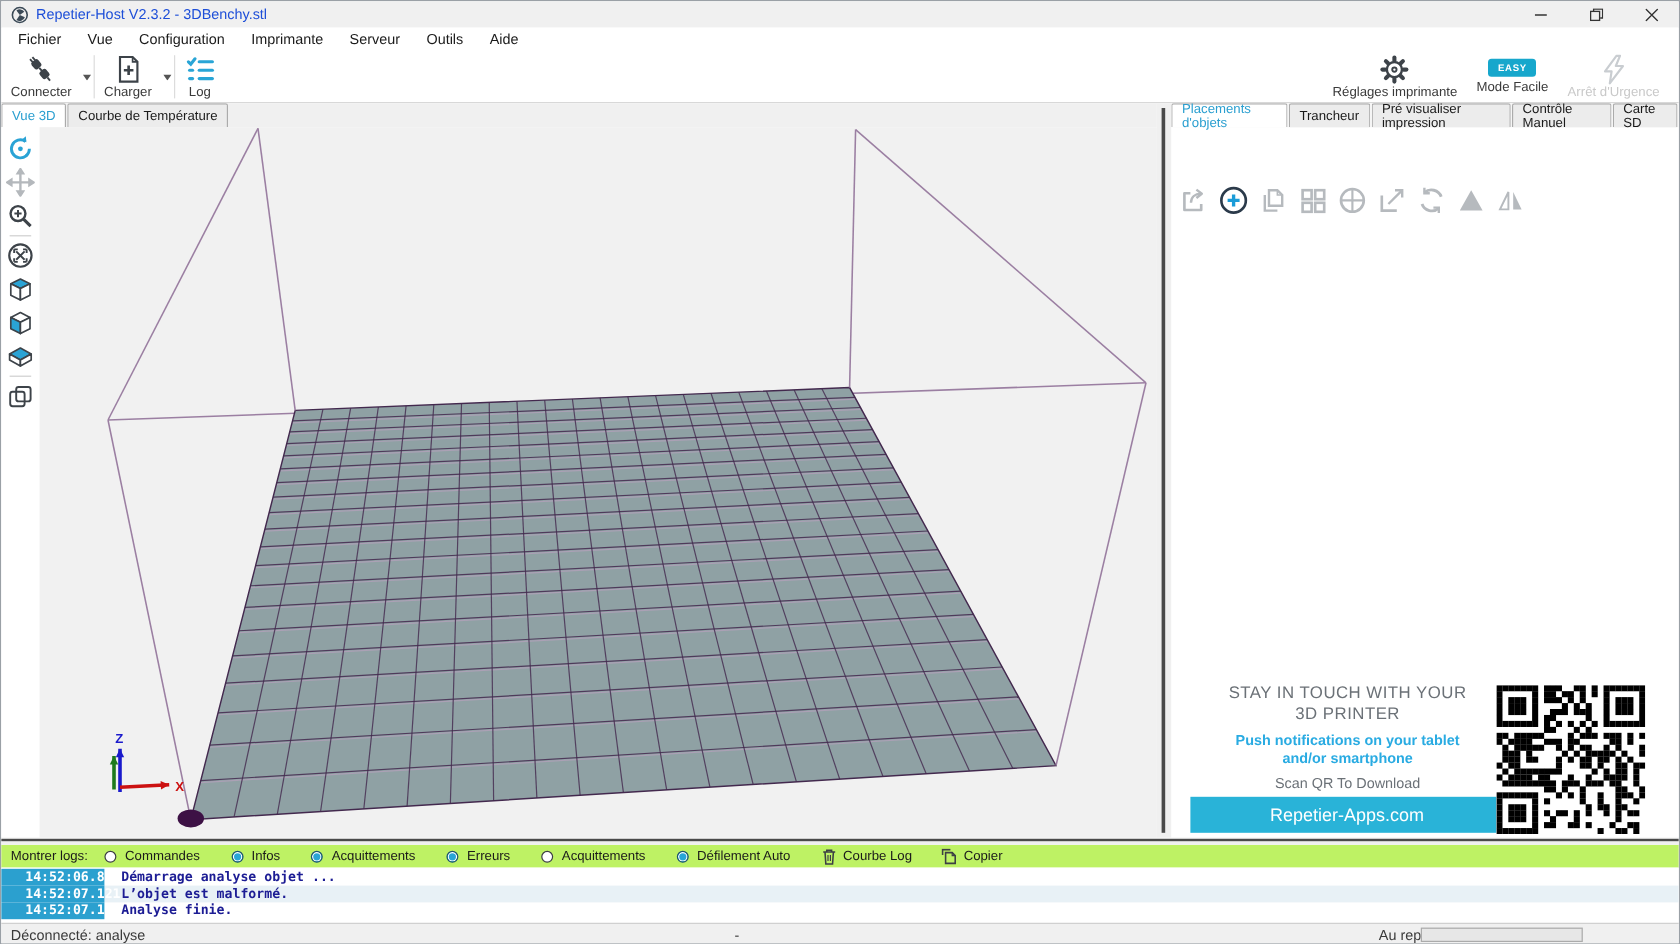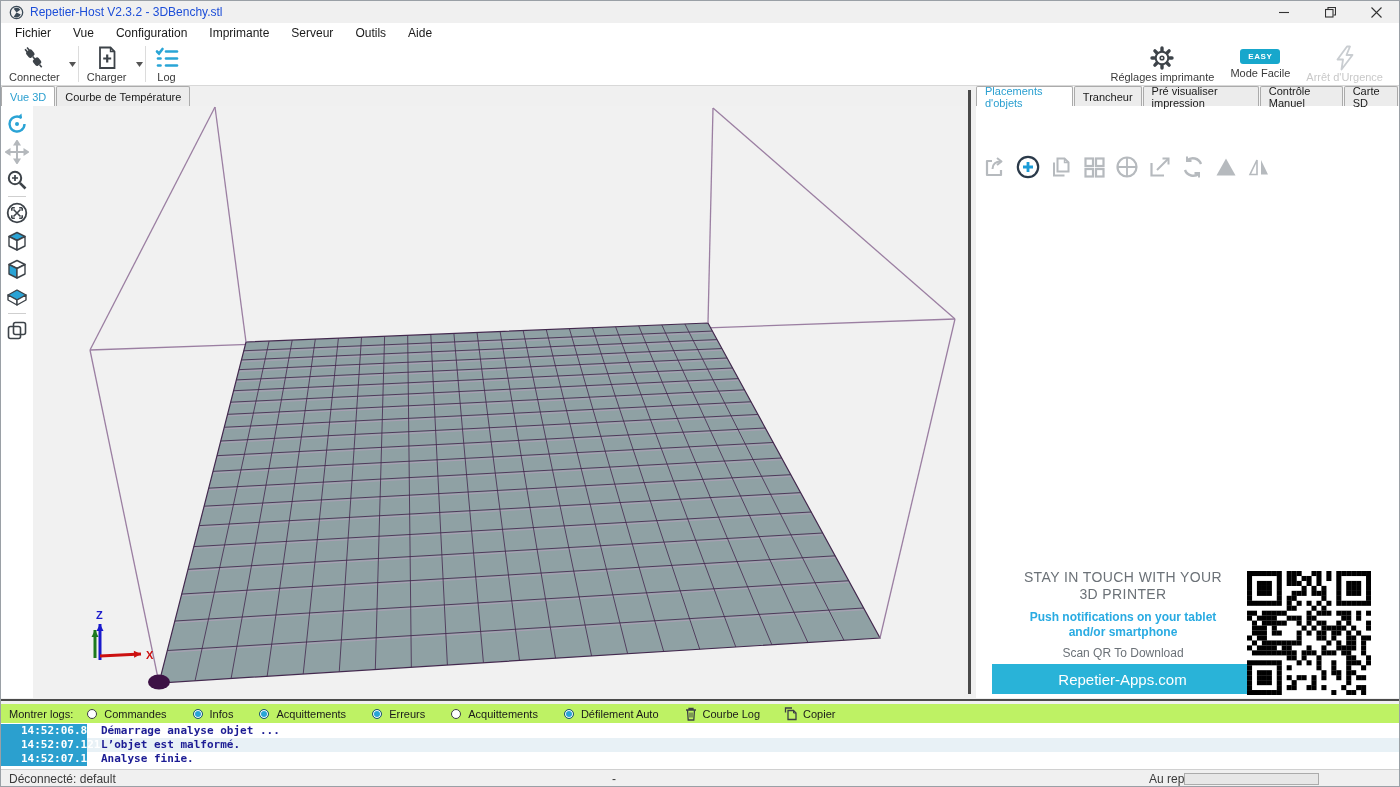--- a/index.html
+++ b/index.html
@@ -823,17 +823,17 @@
     <span class="ltime">14:52:07.121</span>
     <span class="lmsg">L’objet est malformé.</span>
   </div>
   <div class="logrow">
     <span class="ltime">14:52:07.121</span>
     <span class="lmsg">Analyse finie.</span>
   </div>
 </div>
 
 <div class="statusbar">
-  <span class="st-left">Déconnecté: default</span>
+  <span class="st-left">Déconnecté: analyse</span>
   <span class="st-center">-</span>
   <span class="st-right">Au repos</span>
   <div class="progress"></div>
 </div>
 
 </body></html>

